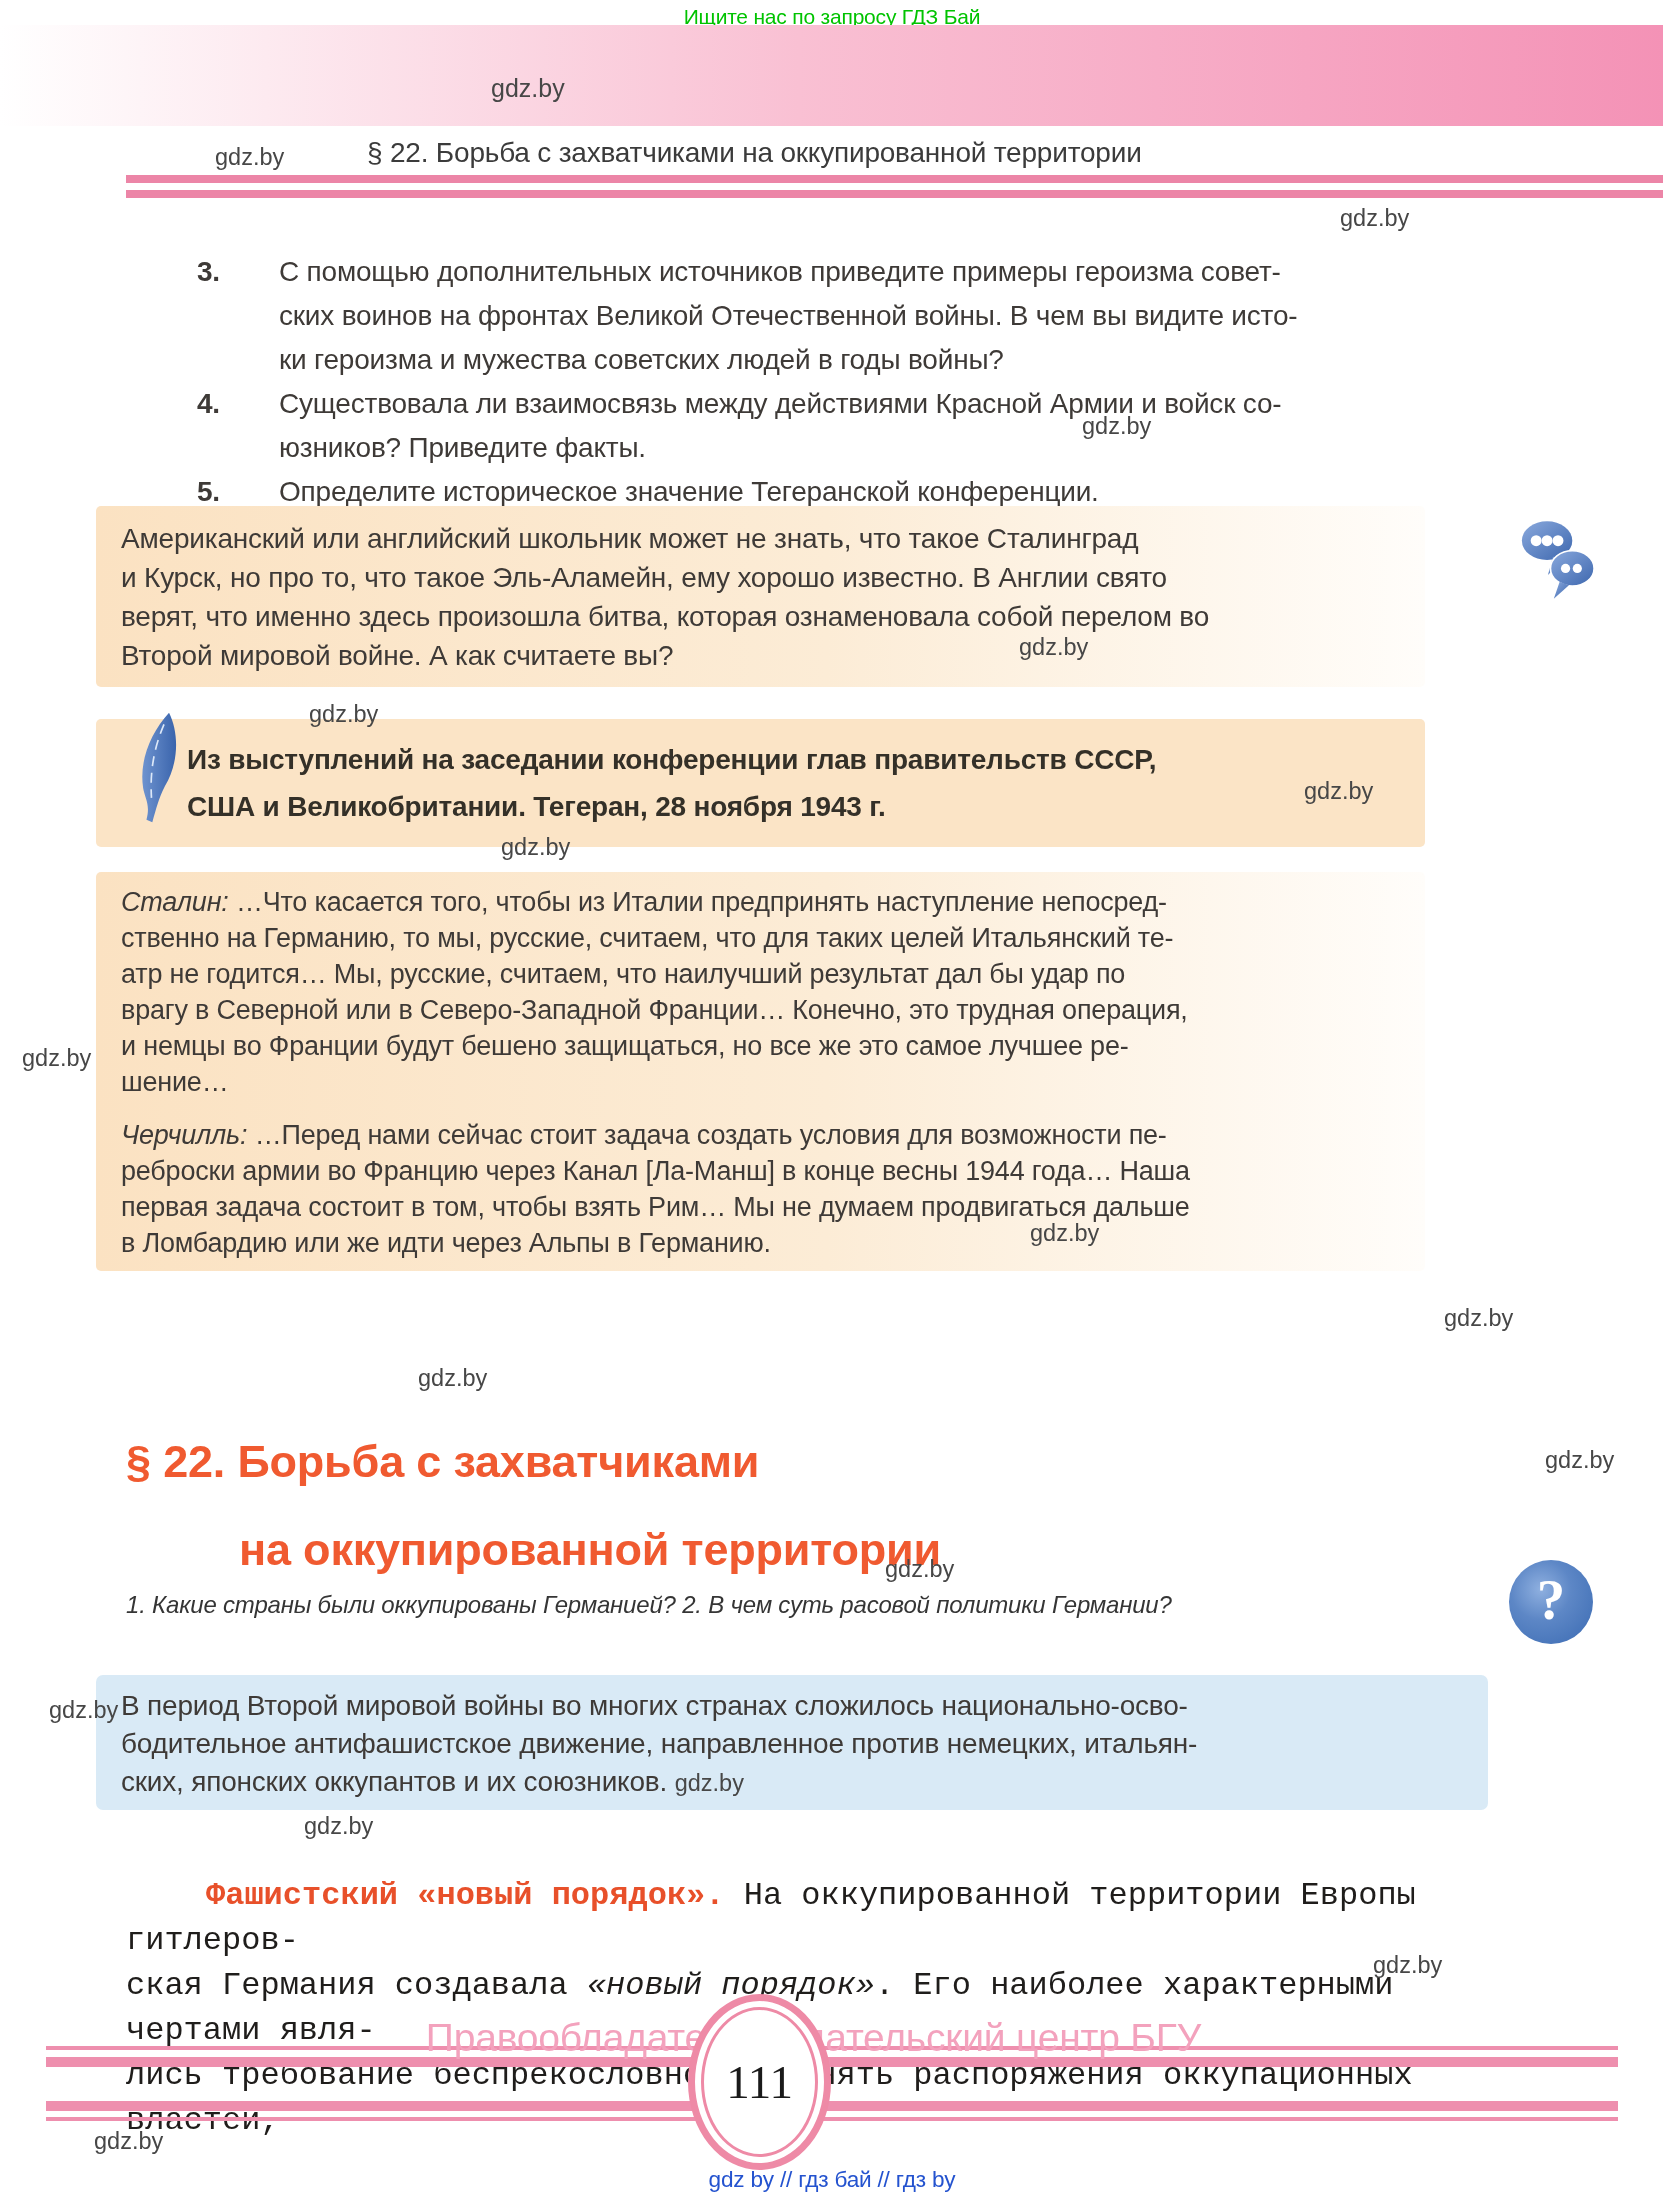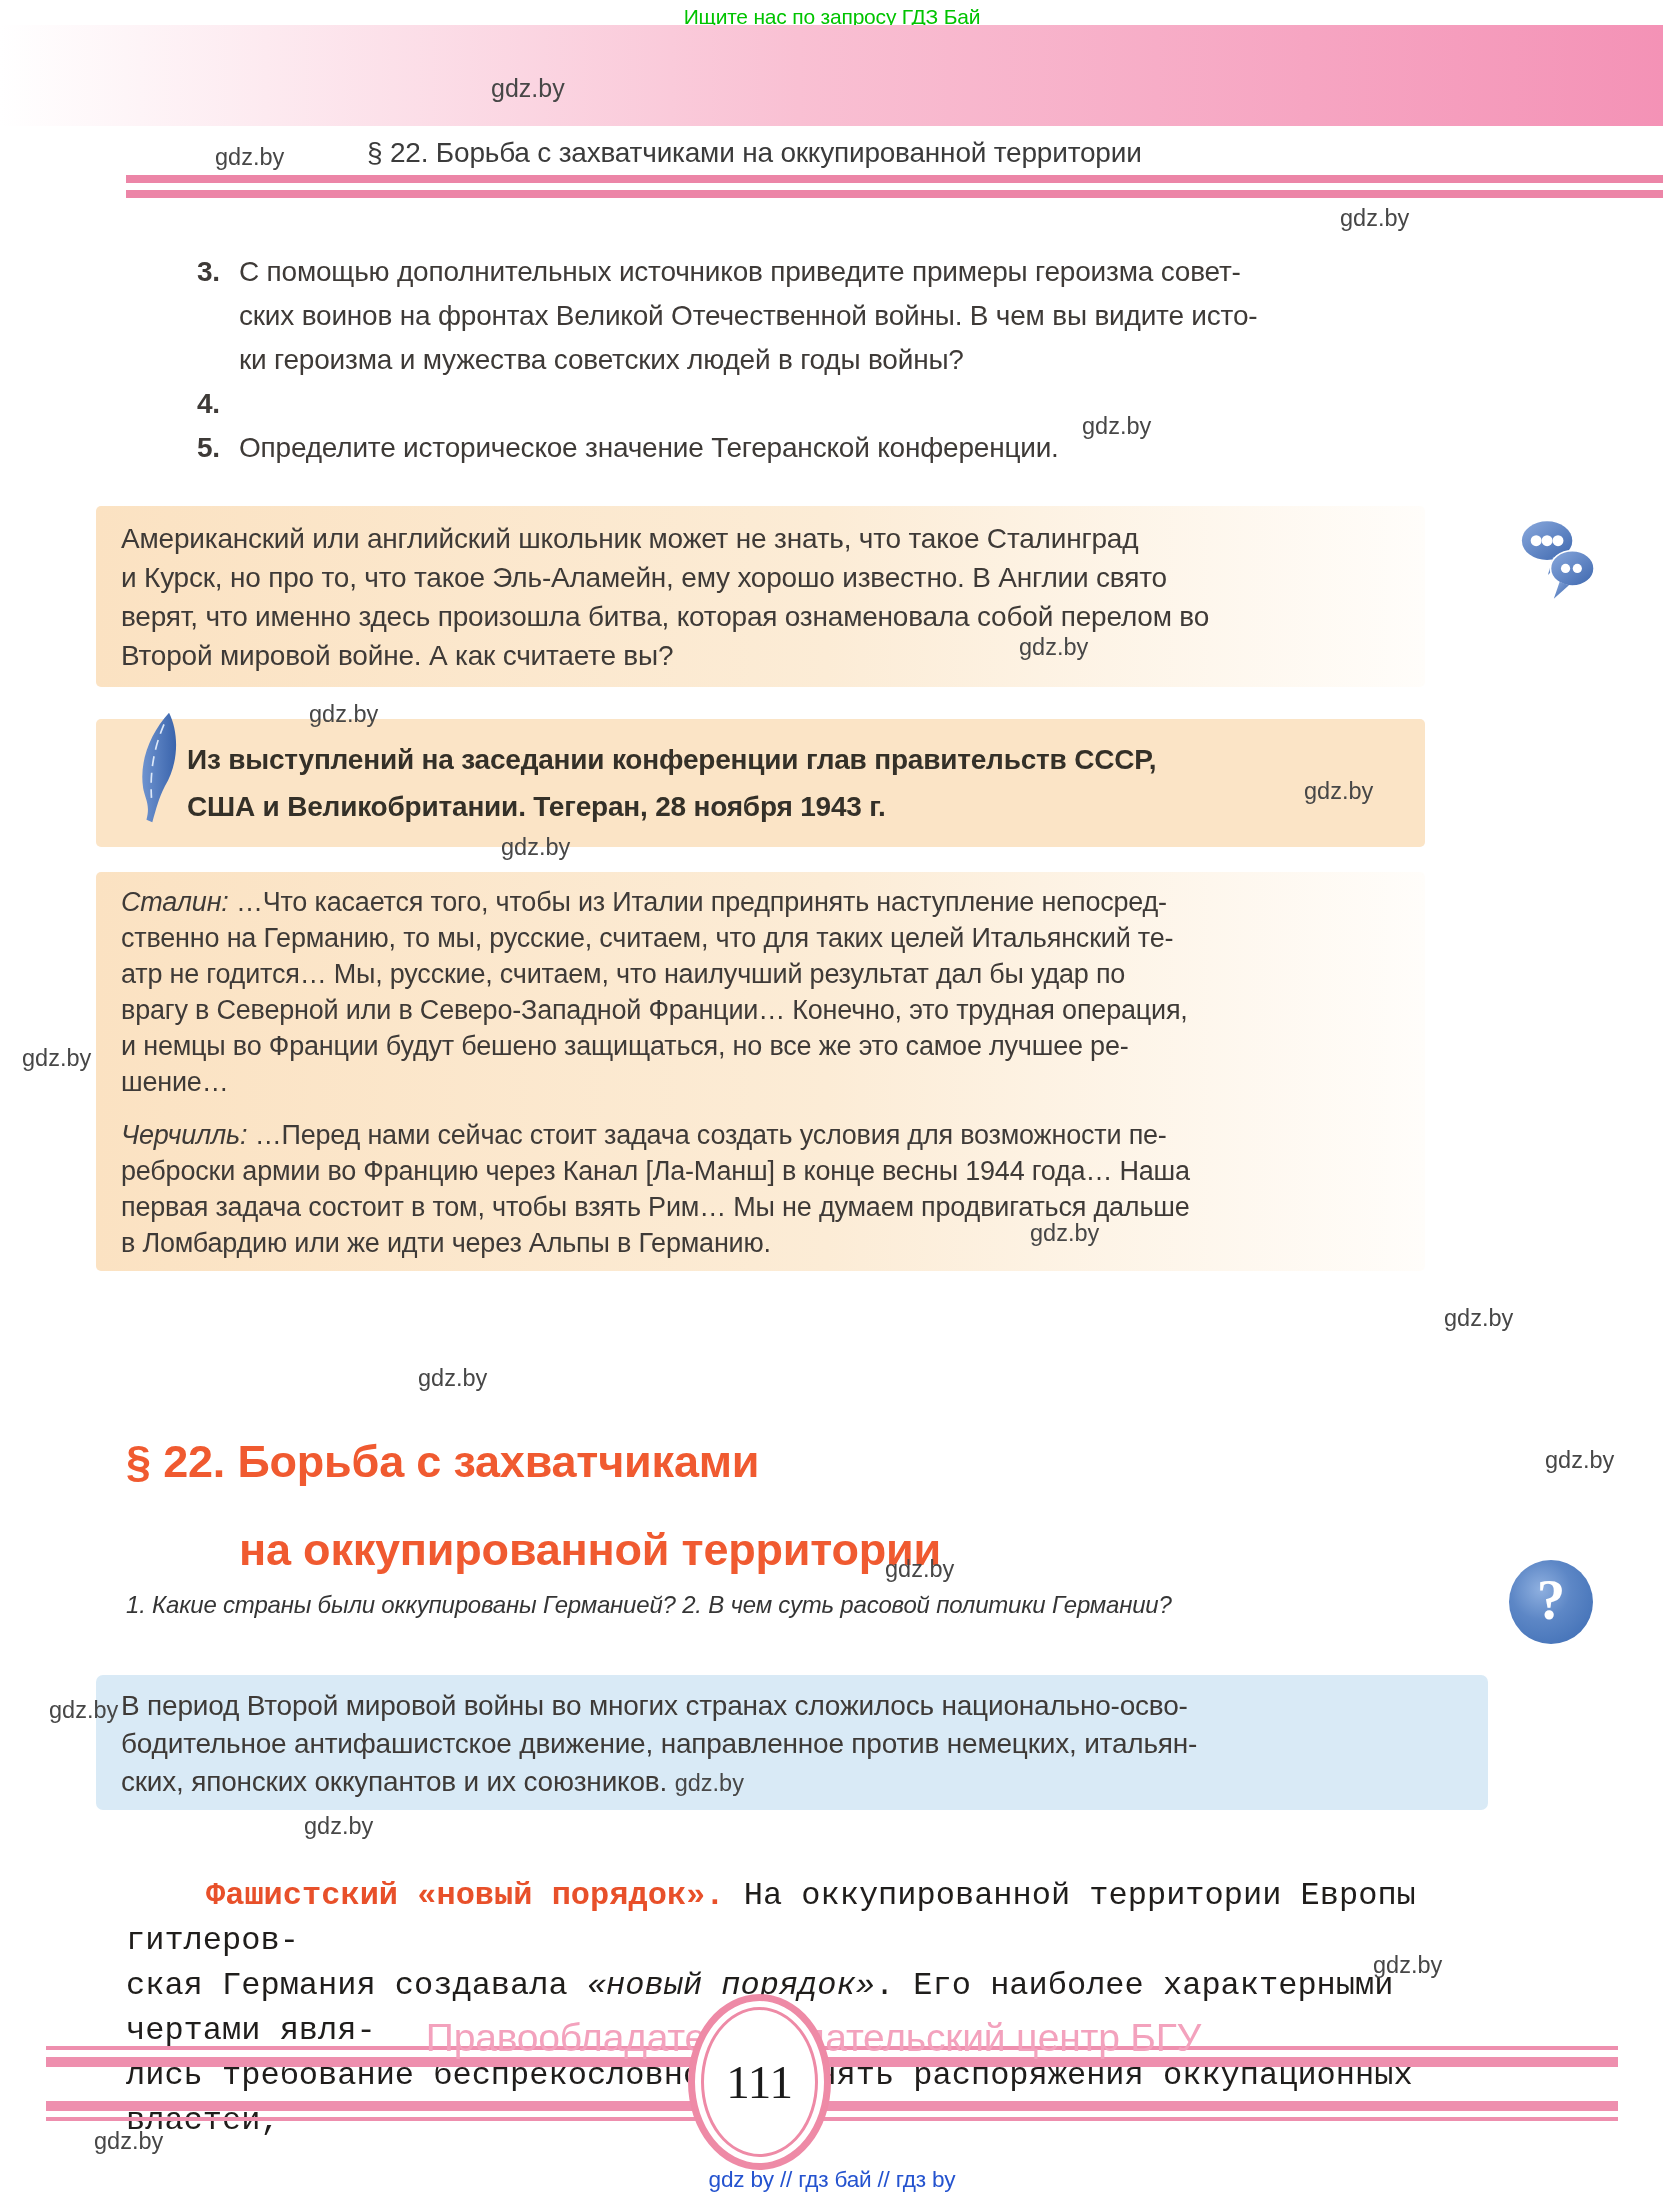--- a/index.html
+++ b/index.html
@@ -18,21 +18,21 @@
   .page-title{top:137px;left:367px;font-size:28px;color:#3b3b3b;white-space:nowrap;}
   .rule{left:126px;right:0;height:7.5px;background:#ec85a7;}
   .rule-a{top:175px;} .rule-b{top:190px;}
   
   .wm{position:absolute;font-size:23.5px;color:#474747;white-space:nowrap;z-index:6;letter-spacing:0;}
   .wm-inline{font-size:23.5px;color:#474747;letter-spacing:0;}
   
   .q-list{top:250px;left:197px;width:1308px;font-size:28px;line-height:44px;}
   .q-item{display:flex;align-items:flex-start;}
   .q-num{width:42px;font-weight:bold;flex:0 0 42px;}
-  .q-text{white-space:pre-line;}
+  .q-text{white-space:pre-line;margin-left:40px;}
   
   .disc-box{top:506px;left:96px;width:1329px;box-sizing:border-box;
     padding:13.4px 34px 11.7px 25px;border-radius:5px;
     background:linear-gradient(90deg,#fbe2c2 0%,#fcecd6 55%,#fffdfa 100%);
     font-size:28px;line-height:39px;white-space:pre-line;}
   
   .src-head{top:719px;left:96px;width:1329px;box-sizing:border-box;
     padding:17px 50px 17px 91px;border-radius:5px;background:#fbe4c6;
     font-size:28px;line-height:47px;font-weight:bold;color:#343028;white-space:pre-line;}
   .src-body{top:872px;left:96px;width:1329px;box-sizing:border-box;
@@ -91,20 +91,22 @@
 
 <div class="abs q-list">
   <div class="q-item">
     <span class="q-num">3.</span>
     <span class="q-text">С помощью дополнительных источников приведите примеры героизма совет-
 ских воинов на фронтах Великой Отечественной войны. В чем вы видите исто-
 ки героизма и мужества советских людей в годы войны?</span>
   </div>
   <div class="q-item">
     <span class="q-num">4.</span>
+    <span class="q-text">Существовала ли взаимосвязь между действиями Красной Армии и войск со-
+юзников? Приведите факты.</span>
   </div>
   <div class="q-item">
     <span class="q-num">5.</span>
     <span class="q-text">Определите историческое значение Тегеранской конференции.</span>
   </div>
 </div>
 <span class="wm" style="top:413px;left:1082px;">gdz.by</span>
 
 <div class="abs disc-box">Американский или английский школьник может не знать, что такое Сталинград
 и Курск, но про то, что такое Эль-Аламейн, ему хорошо известно. В Англии свято

